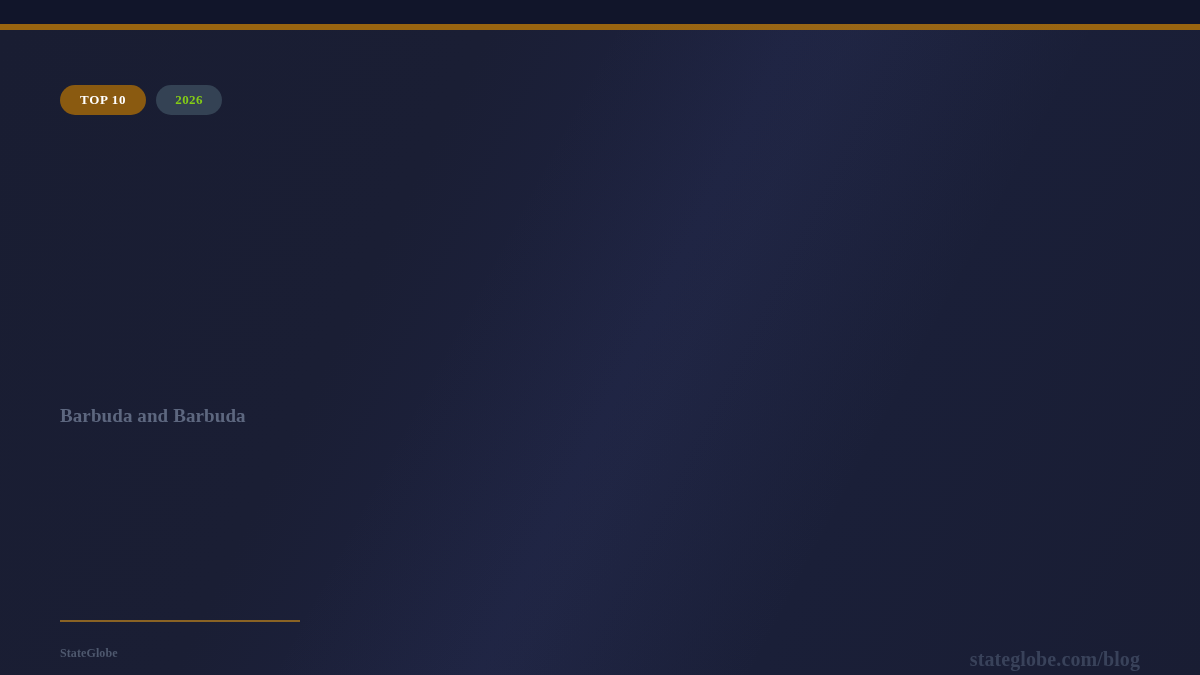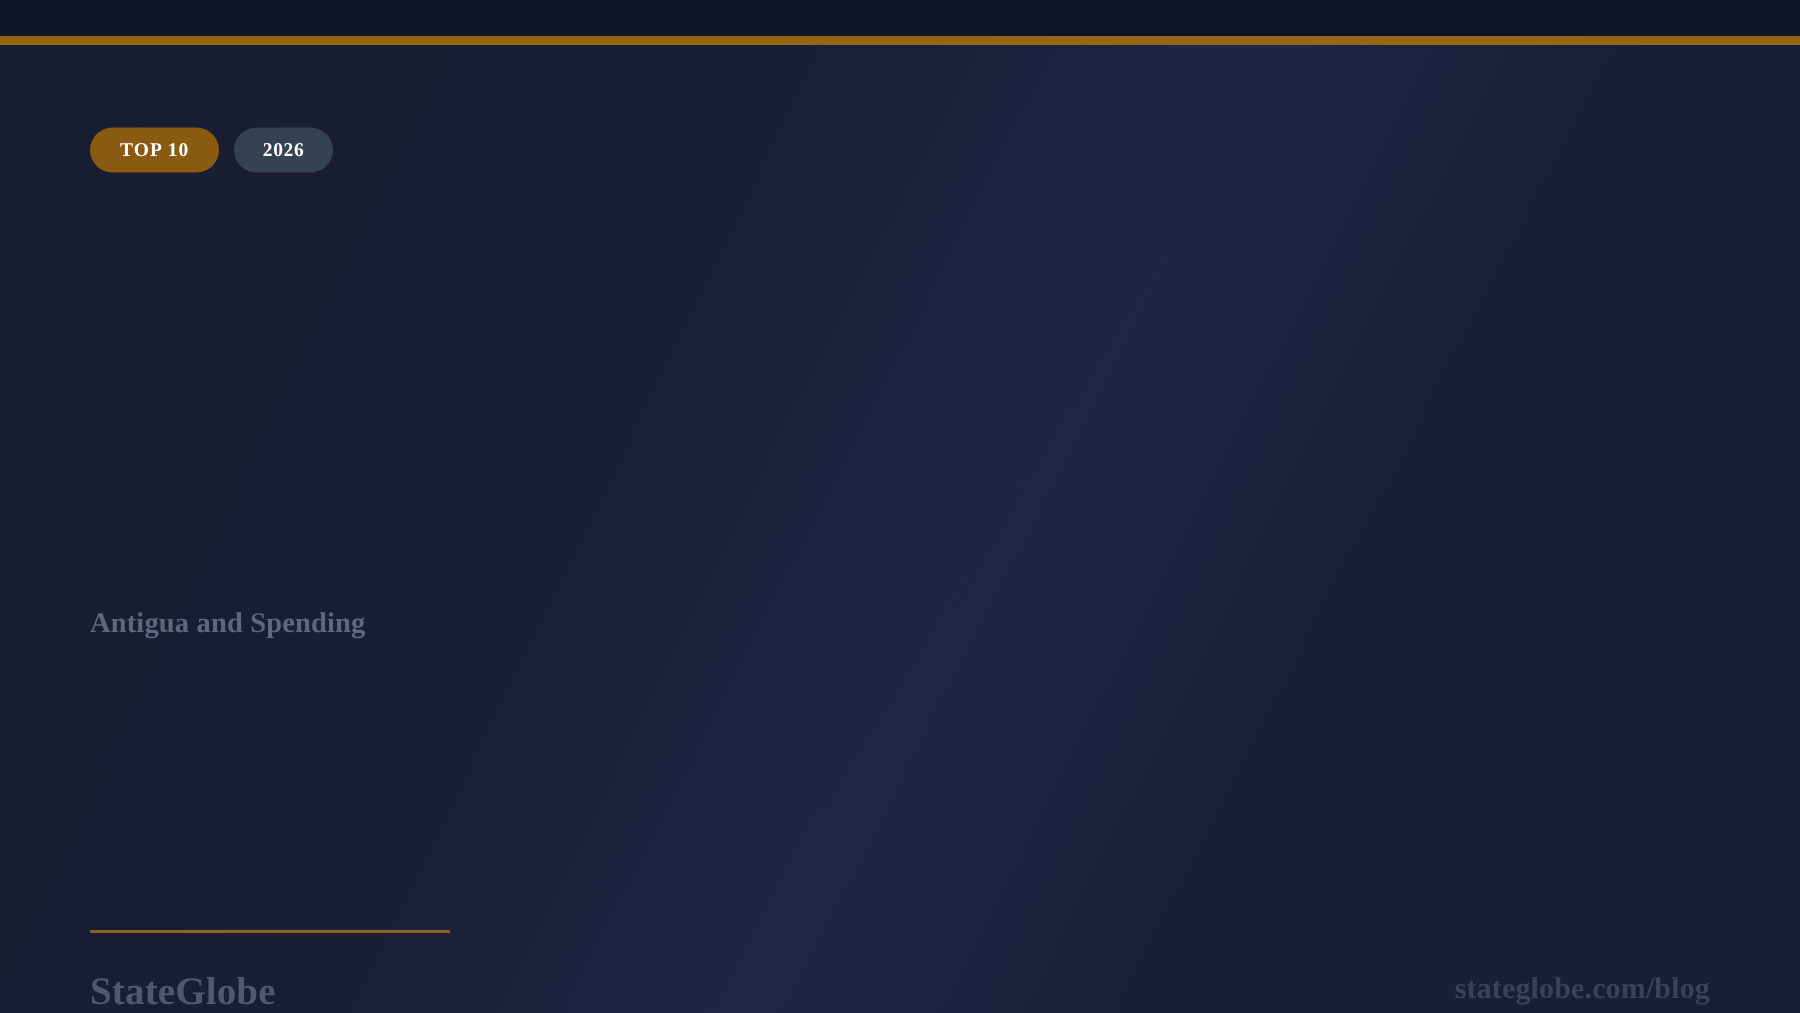--- a/index.html
+++ b/index.html
@@ -70,21 +70,21 @@
     background: #8a5a10;
     color: #ffffff;
     padding: 0 20px;
     font-size: 13px;
     font-weight: bold;
     letter-spacing: 0.7px;
   }
 
   .badge-secondary {
     background: #344254;
-    color: #ffffff;
+    color: #84cc16;
     padding: 0 19px;
     font-size: 13px;
     font-weight: bold;
     letter-spacing: 0.4px;
   }
 
   .title {
     position: absolute;
     left: 60px;
     top: 177px;
@@ -116,21 +116,21 @@
     height: 2px;
     background: #8a6324;
   }
 
   .brand {
     position: absolute;
     left: 60px;
     top: 622px;
     margin: 0;
     color: #4e586e;
-    font-size: 26px;
+    font-size: 12px;
     font-weight: bold;
     letter-spacing: 0.1px;
   }
 
   .site-url {
     position: absolute;
     right: 60px;
     top: 624px;
     margin: 0;
     color: #39425a;
@@ -147,21 +147,21 @@
 
   <div class="top-bar"></div>
   <div class="sheen"></div>
 
   <div class="badge-row">
     <span class="badge badge-primary">TOP 10</span>
     <span class="badge badge-secondary">2026</span>
   </div>
 
 
-  <p class="subtitle">Antigua and Spending</p>
+  <p class="subtitle">Barbuda and Barbuda</p>
 
   <div class="footer-divider"></div>
 
   <p class="brand">StateGlobe</p>
 
   <p class="site-url">stateglobe.com/blog</p>
 
 </div>
 
 </body></html>

